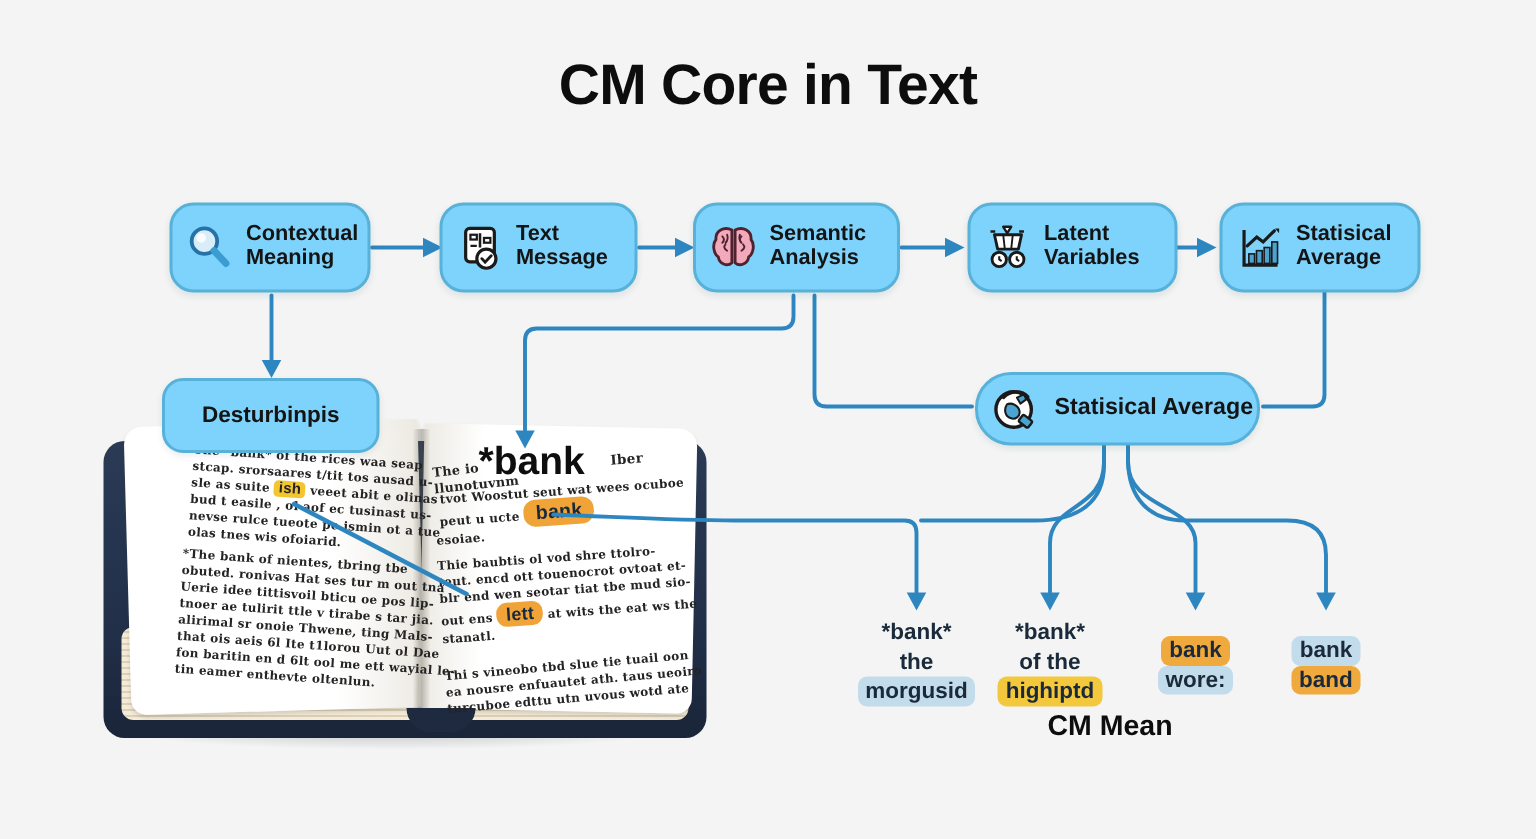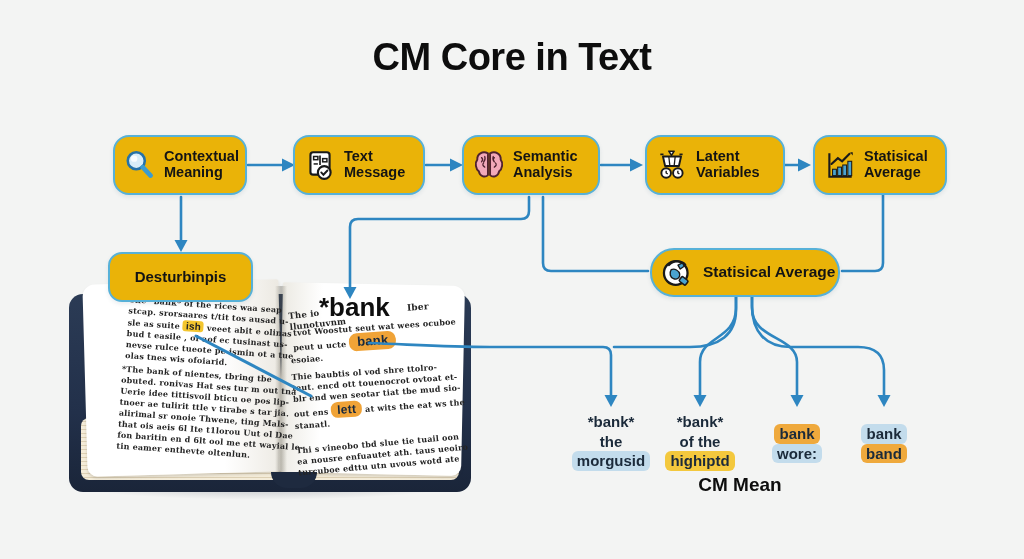--- a/index.html
+++ b/index.html
@@ -7,21 +7,21 @@
     position:relative;width:1024px;height:559px;overflow:hidden;
     background:#f3f4f3;
     font-family:"Liberation Sans",sans-serif;
   }
   .title{
     position:absolute;left:0;top:36px;width:1024px;margin:0;
     text-align:center;font-size:38px;font-weight:800;color:#0d0d0d;letter-spacing:-0.5px;
   }
   
   .node{
-    position:absolute;height:60px;background:#eab308;
+    position:absolute;height:60px;background:#7dd3fc;
     border:2px solid #57b1d8;border-radius:16px;
     display:flex;align-items:center;padding:0 6px 0 8px;box-sizing:border-box;
     box-shadow:0 2px 4px rgba(40,80,110,0.10);z-index:9;
   }
   .node .nicon{flex:0 0 auto;margin-right:7px;}
   .node .nlabel{font-size:14.5px;font-weight:bold;color:#141414;line-height:1.08;}
   .node.small{height:50px;justify-content:center;padding:0 8px;border-radius:14px;}
   .node.small .nlabel{font-size:15px;}
   .node.pillnode{border-radius:24px;height:49px;}
   .node.pillnode .nlabel{font-size:15.5px;white-space:nowrap;}

